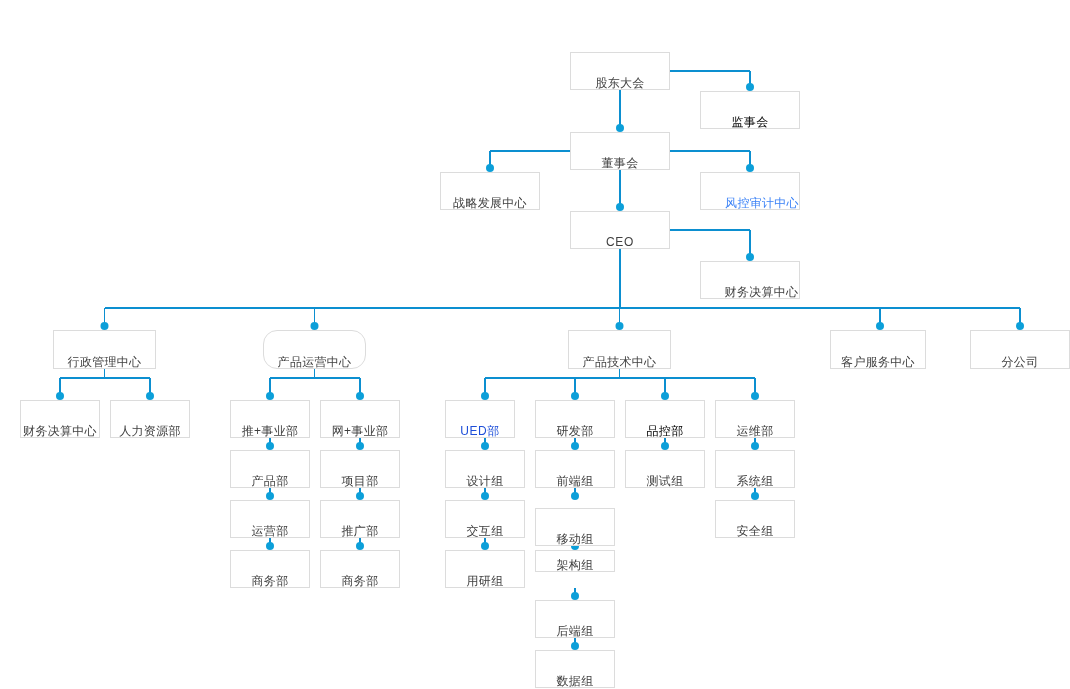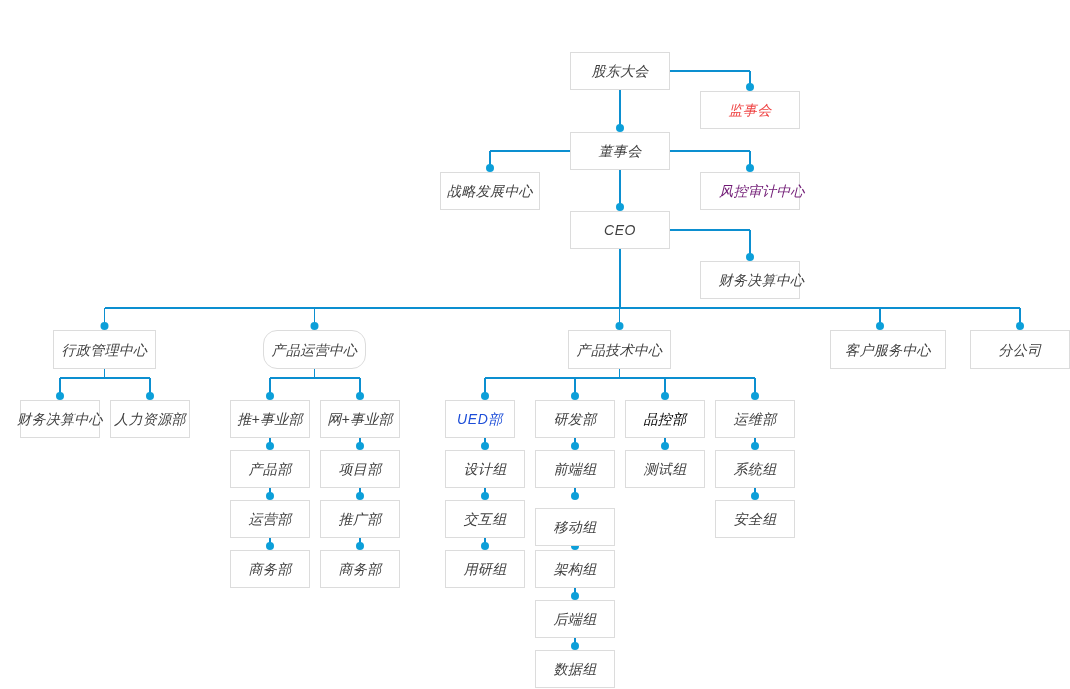--- a/index.html
+++ b/index.html
@@ -25,29 +25,28 @@
     width: 1070px;
     height: 689px;
     pointer-events: none;
   }
   .node {
     position: absolute;
     box-sizing: border-box;
     border: 1px solid #dcdcdc;
     background: #ffffff;
     color: #404040;
-    font-size: 14px;
+    font-size: 12px;
     line-height: 1;
     display: flex;
-    align-items: center;
+    align-items: flex-end;
     justify-content: center;
     text-align: center;
     white-space: nowrap;
     letter-spacing: 0.3px;
-    font-style: italic;
   }
   .node.latin {
     letter-spacing: 0.6px;
   }
 </style>
 </head>
 <body>
 
 <div id="org-chart">
   <svg class="edge-layer" id="edge-layer" width="1070" height="689" viewBox="0 0 1070 689">
@@ -133,48 +132,48 @@
       <circle cx="575" cy="396" r="4" fill="#0c9fd9"></circle>
       <line x1="665" y1="378" x2="665" y2="396" stroke="#0c8fd0" stroke-width="1.6" shape-rendering="crispEdges"></line>
       <circle cx="665" cy="396" r="4" fill="#0c9fd9"></circle>
       <line x1="755" y1="378" x2="755" y2="396" stroke="#0c8fd0" stroke-width="1.6" shape-rendering="crispEdges"></line>
       <circle cx="755" cy="396" r="4" fill="#0c9fd9"></circle>
     </svg>
   <div id="node-layer">
       <div class="node" style="left: 570px; top: 52px; width: 100px; height: 38px; border-color: rgb(220, 220, 220); background: rgb(255, 255, 255); color: rgb(64, 64, 64);">
         <span>股东大会</span>
       </div>
-      <div class="node" style="left: 700px; top: 91px; width: 100px; height: 38px; border-color: rgb(220, 220, 220); background: rgb(255, 255, 255); color: #ef4444;">
+      <div class="node" style="left: 700px; top: 91px; width: 100px; height: 38px; border-color: rgb(220, 220, 220); background: rgb(255, 255, 255); color: #000000;">
         <span>监事会</span>
       </div>
       <div class="node" style="left: 570px; top: 132px; width: 100px; height: 38px; border-color: rgb(220, 220, 220); background: rgb(255, 255, 255); color: rgb(64, 64, 64);">
         <span>董事会</span>
       </div>
       <div class="node" style="left: 440px; top: 172px; width: 100px; height: 38px; border-color: rgb(220, 220, 220); background: rgb(255, 255, 255); color: rgb(64, 64, 64);">
         <span>战略发展中心</span>
       </div>
-      <div class="node" style="left: 700px; top: 172px; width: 100px; height: 38px; border-color: rgb(220, 220, 220); background: rgb(255, 255, 255); color: #701a75; padding-left: 24px;">
+      <div class="node" style="left: 700px; top: 172px; width: 100px; height: 38px; border-color: rgb(220, 220, 220); background: rgb(255, 255, 255); color: #3b82f6; padding-left: 24px;">
         <span>风控审计中心</span>
       </div>
       <div class="node latin" style="left: 570px; top: 211px; width: 100px; height: 38px; border-color: rgb(220, 220, 220); background: rgb(255, 255, 255); color: rgb(64, 64, 64);">
         <span>CEO</span>
       </div>
       <div class="node" style="left: 700px; top: 261px; width: 100px; height: 38px; border-color: rgb(220, 220, 220); background: rgb(255, 255, 255); color: rgb(64, 64, 64); padding-left: 23px;">
         <span>财务决算中心</span>
       </div>
       <div class="node" style="left: 53px; top: 330px; width: 103px; height: 39px; border-color: rgb(220, 220, 220); background: rgb(255, 255, 255); color: rgb(64, 64, 64);">
         <span>行政管理中心</span>
       </div>
       <div class="node" style="left: 263px; top: 330px; width: 103px; height: 39px; border-color: rgb(220, 220, 220); background: rgb(255, 255, 255); color: rgb(64, 64, 64); border-radius: 14px;">
         <span>产品运营中心</span>
       </div>
       <div class="node" style="left: 568px; top: 330px; width: 103px; height: 39px; border-color: rgb(220, 220, 220); background: rgb(255, 255, 255); color: rgb(64, 64, 64);">
         <span>产品技术中心</span>
       </div>
-      <div class="node" style="left: 830px; top: 330px; width: 116px; height: 39px; border-color: rgb(220, 220, 220); background: rgb(255, 255, 255); color: rgb(64, 64, 64);">
+      <div class="node" style="left: 830px; top: 330px; width: 96px; height: 39px; border-color: rgb(220, 220, 220); background: rgb(255, 255, 255); color: rgb(64, 64, 64);">
         <span>客户服务中心</span>
       </div>
       <div class="node" style="left: 970px; top: 330px; width: 100px; height: 39px; border-color: rgb(220, 220, 220); background: rgb(255, 255, 255); color: rgb(64, 64, 64);">
         <span>分公司</span>
       </div>
       <div class="node" style="left: 20px; top: 400px; width: 80px; height: 38px; border-color: rgb(220, 220, 220); background: rgb(255, 255, 255); color: rgb(64, 64, 64);">
         <span>财务决算中心</span>
       </div>
       <div class="node" style="left: 110px; top: 400px; width: 80px; height: 38px; border-color: rgb(220, 220, 220); background: rgb(255, 255, 255); color: rgb(64, 64, 64);">
         <span>人力资源部</span>
@@ -232,21 +231,21 @@
       </div>
       <div class="node" style="left: 535px; top: 500px; width: 80px; height: 38px; border-color: rgb(220, 220, 220); background: rgb(255, 255, 255); color: rgb(64, 64, 64); margin-top: 8px;">
         <span>移动组</span>
       </div>
       <div class="node" style="left: 715px; top: 500px; width: 80px; height: 38px; border-color: rgb(220, 220, 220); background: rgb(255, 255, 255); color: rgb(64, 64, 64);">
         <span>安全组</span>
       </div>
       <div class="node" style="left: 445px; top: 550px; width: 80px; height: 38px; border-color: rgb(220, 220, 220); background: rgb(255, 255, 255); color: rgb(64, 64, 64);">
         <span>用研组</span>
       </div>
-      <div class="node" style="left: 535px; top: 550px; width: 80px; height: 38px; border-color: rgb(220, 220, 220); background: rgb(255, 255, 255); color: rgb(64, 64, 64);">
+      <div class="node" style="left: 535px; top: 550px; width: 80px; height: 22px; border-color: rgb(220, 220, 220); background: rgb(255, 255, 255); color: rgb(64, 64, 64);">
         <span>架构组</span>
       </div>
       <div class="node" style="left: 535px; top: 600px; width: 80px; height: 38px; border-color: rgb(220, 220, 220); background: rgb(255, 255, 255); color: rgb(64, 64, 64);">
         <span>后端组</span>
       </div>
       <div class="node" style="left: 535px; top: 650px; width: 80px; height: 38px; border-color: rgb(220, 220, 220); background: rgb(255, 255, 255); color: rgb(64, 64, 64);">
         <span>数据组</span>
       </div>
     </div>
 </div>

